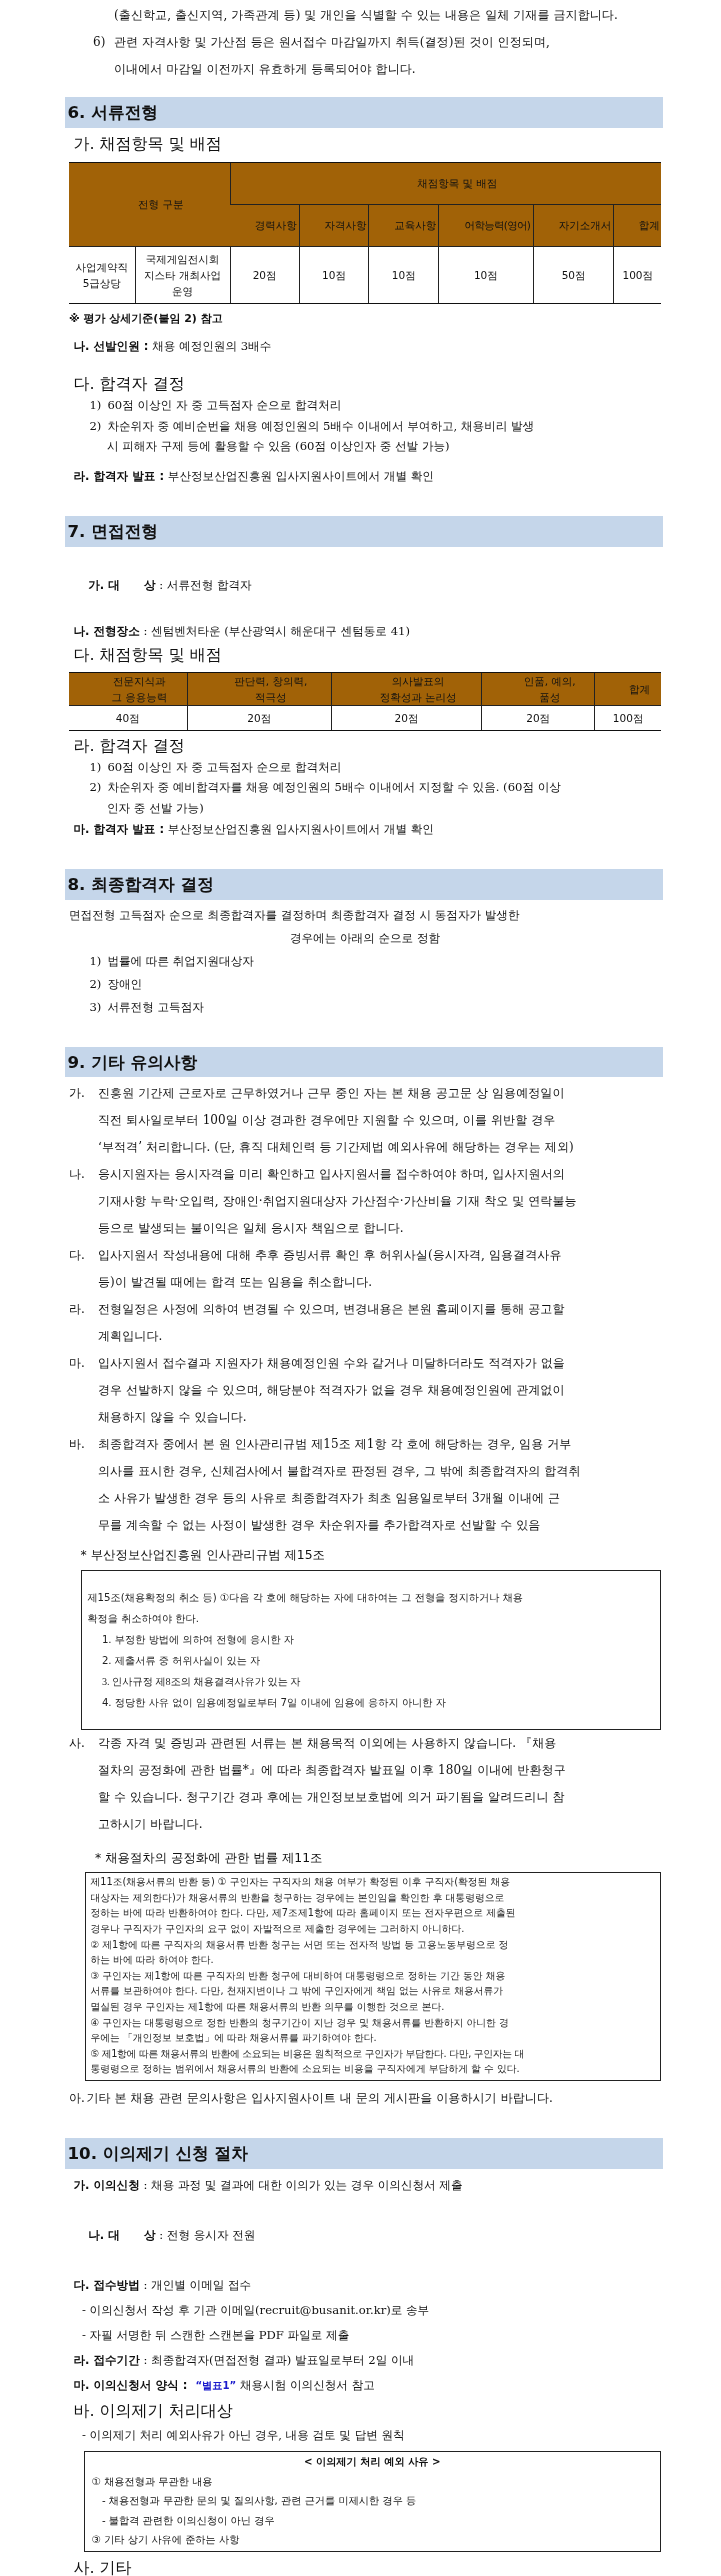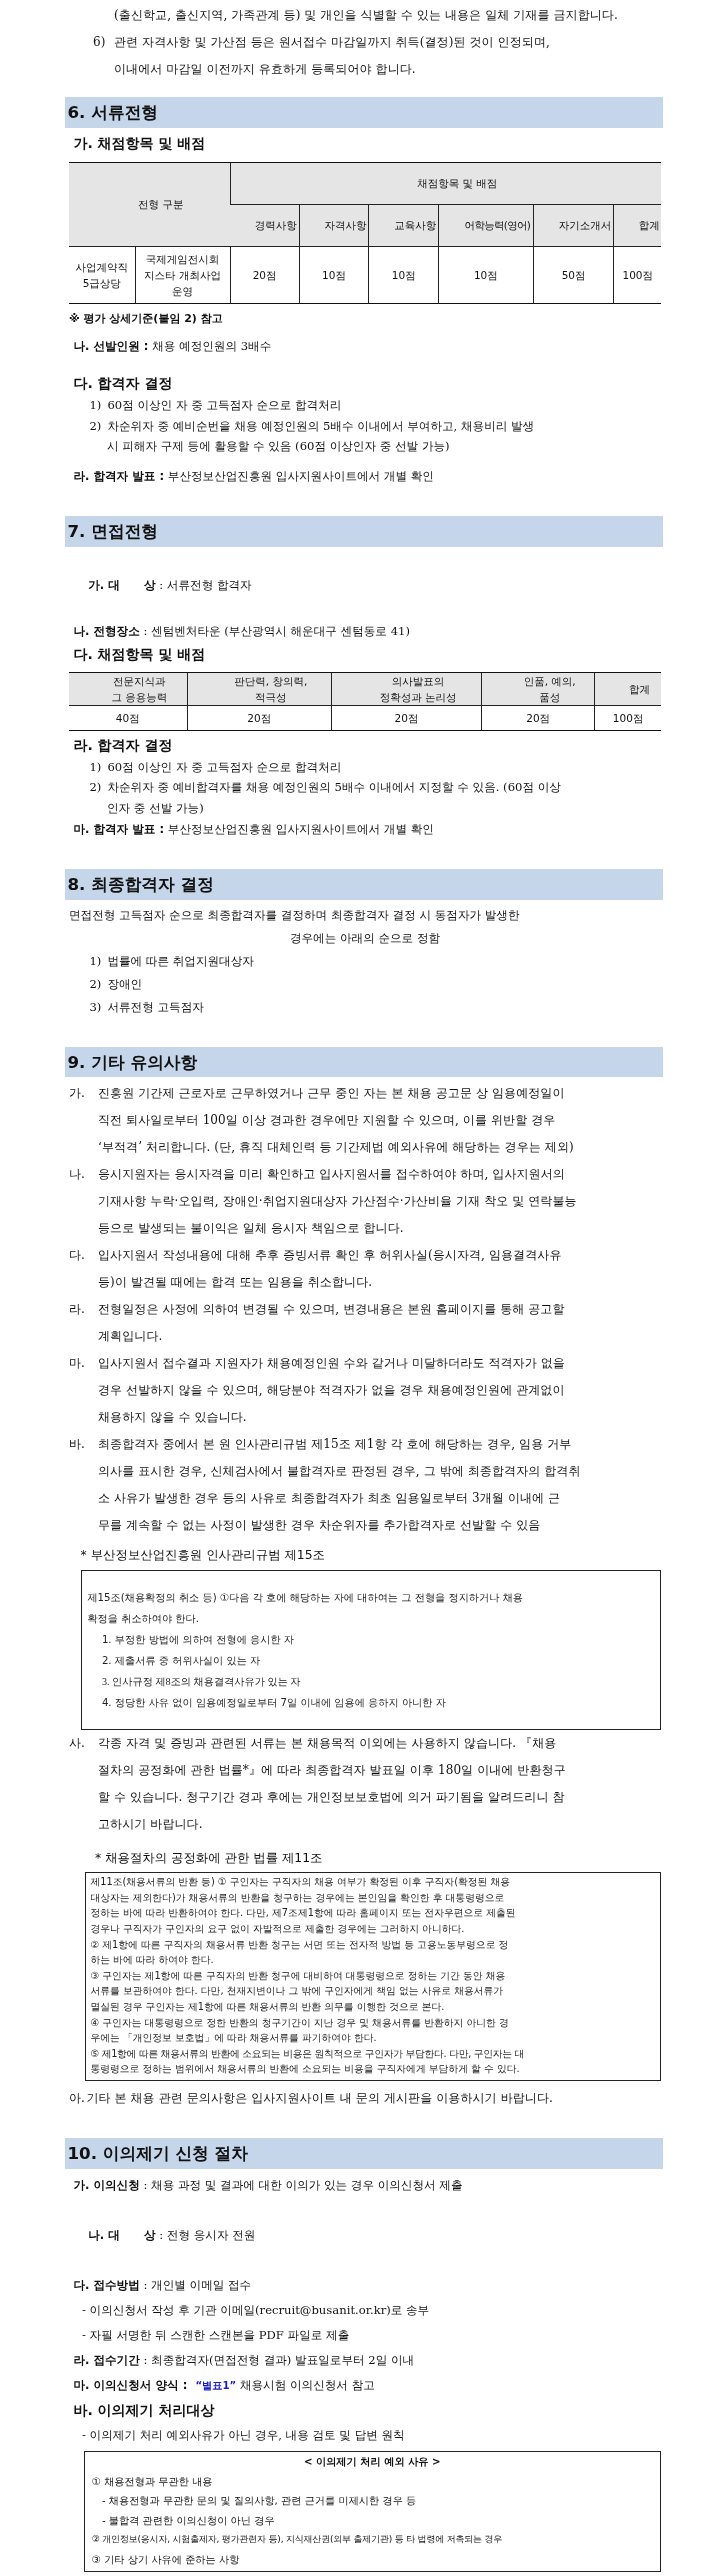--- a/index.html
+++ b/index.html
@@ -27,22 +27,22 @@
     display: flex;
     align-items: center;
     padding-left: 2.9px;
     font-family: "DejaVu Sans", "Liberation Sans", sans-serif;
     font-weight: bold;
     font-size: 16.7px;
     color: #111;
   }
   .sub-head {
     font-family: "DejaVu Sans", "Liberation Sans", sans-serif;
-    font-weight: bold;
-    font-size: 14px;
+    font-weight: normal;
+    font-size: 16px;
     line-height: 23px;
     padding-left: 4.4px;
   }
   .label-line {
     font-size: 11.6px;
     line-height: 23px;
     padding-left: 4.4px;
   }
   .label-line .lbl {
     font-family: "DejaVu Sans", "Liberation Sans", sans-serif;
@@ -58,21 +58,21 @@
     font-size: 10.5px;
     text-align: center;
   }
   table.score th, table.score td {
     border-left: 0.7px solid #222;
     border-top: 0.7px solid #222;
     border-bottom: 0.7px solid #222;
     font-weight: normal;
   }
   table.score th:first-child, table.score td:first-child { border-left: none; }
-  table.score thead th { background: #e5e5e5; padding-left: 23px; }
+  table.score thead th { background: #a16207; padding-left: 23px; }
   table.score tr.top th { border-top: 1.5px solid #111; }
   table.score tr.last td { border-bottom: 1.5px solid #111; }
 
   .note {
     font-family: "DejaVu Sans", "Liberation Sans", sans-serif;
     font-weight: bold;
     font-size: 11px;
     padding-left: 0;
     line-height: 19px;
   }
@@ -352,20 +352,19 @@
     <span class="blue" style="margin-left:4.4px;">“별표1”</span><span> 채용시험 이의신청서 참고</span>
   </div>
   <div class="sub-head" style="line-height:25px;">바. 이의제기 처리대상</div>
   <div class="list-line" style="padding-left:13px;line-height:25px;">- 이의제기 처리 예외사유가 아닌 경우, 내용 검토 및 답변 원칙</div>
   <div style="height:2.9px;"></div>
   <div class="reason-box" style="margin-left:14.5px;margin-right:0;padding:0 2.9px 1.5px 2.9px;">
     <div class="ttl">&lt; 이의제기 처리 예외 사유 &gt;</div>
     <div class="line">① 채용전형과 무관한 내용</div>
     <div class="line sub">- 채용전형과 무관한 문의 및 질의사항, 관련 근거를 미제시한 경우 등</div>
     <div class="line sub">- 불합격 관련한 이의신청이 아닌 경우</div>
-    <div class="line small">② 개인정보(응시자, 시험출제자, 평가관련자 등), 지식재산권(외부 출제기관) 등 타 법령에 저촉되는 경우</div>
     <div class="line">③ 기타 상기 사유에 준하는 사항</div>
   </div>
   <div style="height:2.9px;"></div>
   <div class="sub-head" style="line-height:25px;">사. 기타</div>
 
 </div>
 
 
 </body></html>

